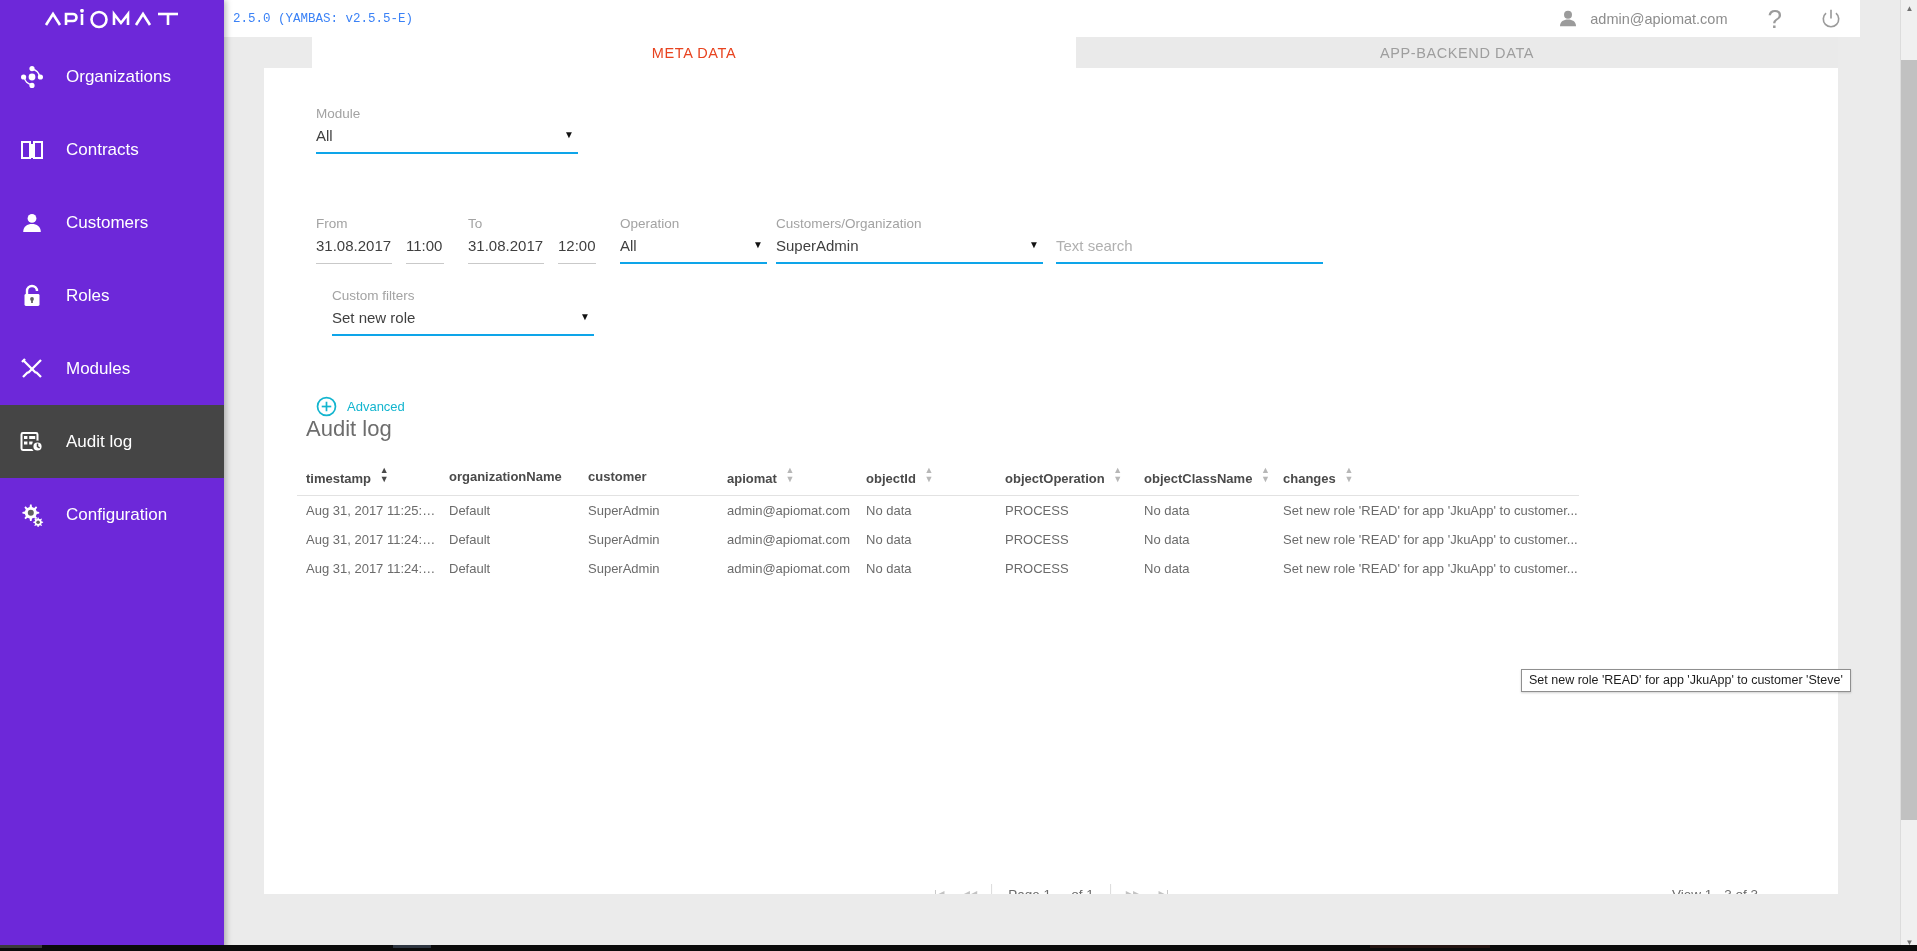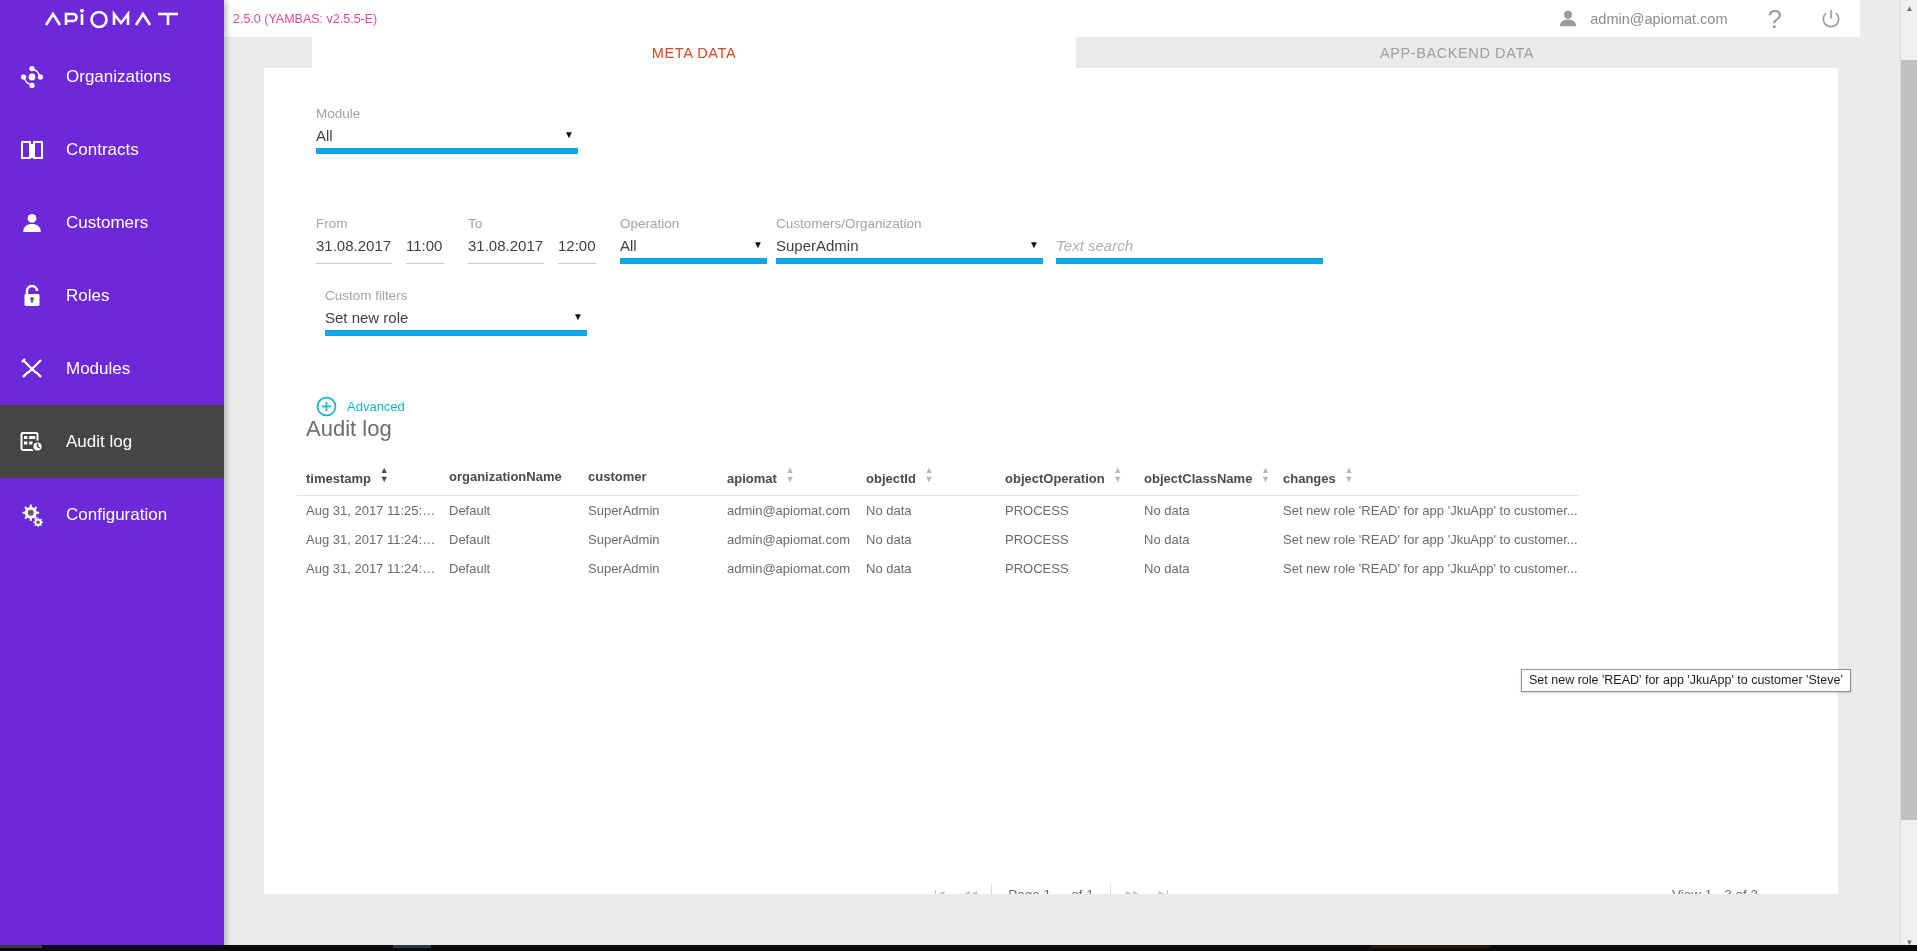--- a/index.html
+++ b/index.html
@@ -49,22 +49,23 @@
   #topbar {
     position: absolute; left: 224px; top: 0;
     width: 1636px; height: 37px;
     background: #ffffff;
     display: flex; align-items: center;
     z-index: 15;
   }
   #version-text {
     margin-left: 9px;
     font-size: 12.5px;
-    color: #ec4899;
-    white-space: nowrap;
+    color: #3b82f6;
+    white-space: nowrap;
+    font-family: Liberation Mono, monospace;
   }
   #topbar-right {
     margin-left: auto;
     display: flex; align-items: center;
     padding-right: 18px;
     gap: 0px;
   }
   #user-avatar-icon { color: #9b9b9b; display: flex; align-items: center; margin-right: 12px;}
   #user-email {
     font-size: 14.5px; color: #8d8d8d;
@@ -106,21 +107,21 @@
   
   #filters { position: absolute; left: 52px; top: 38px; }
 
   .field { position: absolute; }
   .field-label {
     font-size: 13.5px; color: #a3a3a3;
     margin-bottom: 6px; white-space: nowrap;
   }
   .field-control {
     position: relative;
-    border-bottom: 6px solid #0ea5e9;
+    border-bottom: 2px solid #0ea5e9;
     height: 27px;
     display: flex; align-items: flex-start;
   }
   .field-value {
     font-size: 15px; color: #3f3f3f;
     line-height: 18px;
     white-space: nowrap;
   }
   .field-value.placeholder { color: #b0b0b0; }
   .caret {
@@ -440,28 +441,28 @@
     </div>
 
     <div class="field" style="left:460px; top:110px; width:267px;">
       <div class="field-label">Customers/Organization</div>
       <div class="field-control">
         <span class="field-value">SuperAdmin</span>
         <span class="caret">▼</span>
       </div>
     </div>
 
-    <div class="field" style="left:740px; top:110px; width:267px;font-style:italic;">
+    <div class="field" style="left:740px; top:110px; width:267px;">
       <div class="field-label">&nbsp;</div>
       <div class="field-control">
         <span class="field-value placeholder">Text search</span>
       </div>
     </div>
 
-    <div class="field" style="left:9px; top:182px; width:262px;">
+    <div class="field" style="left:16px; top:182px; width:262px;">
       <div class="field-label">Custom filters</div>
       <div class="field-control">
         <span class="field-value">Set new role</span>
         <span class="caret">▼</span>
       </div>
     </div>
   </div>
 
   <div id="advanced-btn">
     <span id="advanced-plus">

